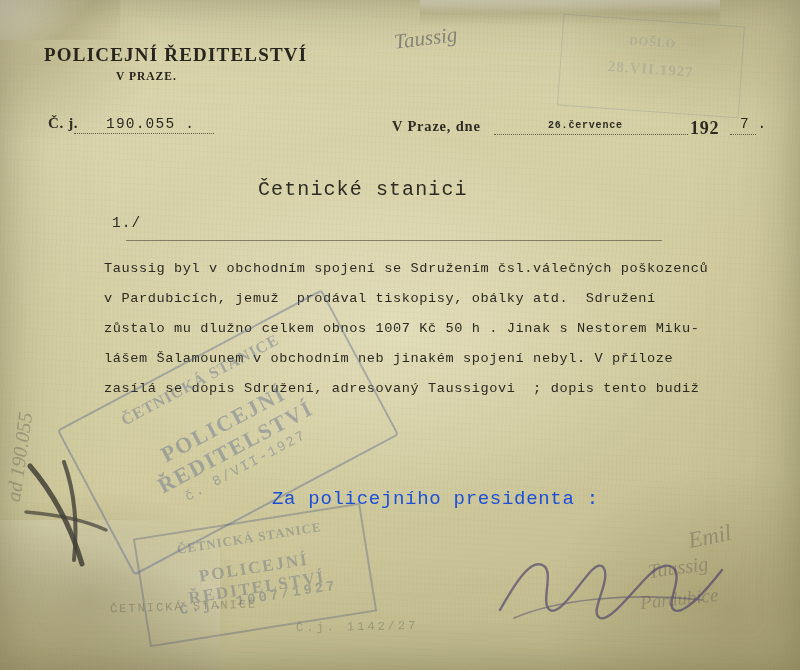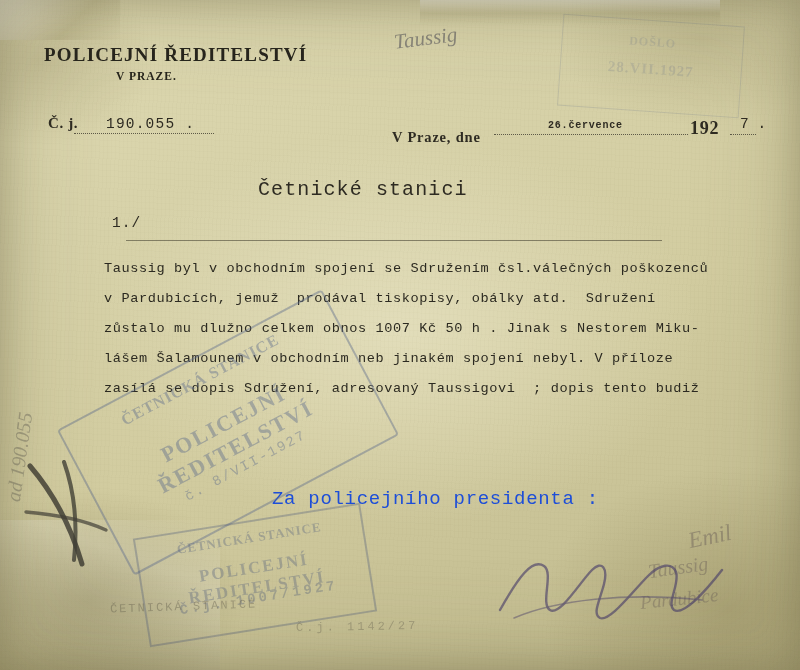--- a/index.html
+++ b/index.html
@@ -114,21 +114,20 @@
     border-bottom: 1.3px dotted #4a4638;
     opacity: .85;
   }
   #place-label {
     left: 392px;
     top: 118px;
     font-family: "Liberation Serif", serif;
     font-weight: bold;
     font-size: 14.5px;
     letter-spacing: .8px;
-    margin-top: 11px;
   }
   #date-value {
     left: 548px;
     top: 120px;
     font-size: 10px;
     letter-spacing: .8px;
     font-weight: bold;
   }
   #year-value {
     left: 690px;

